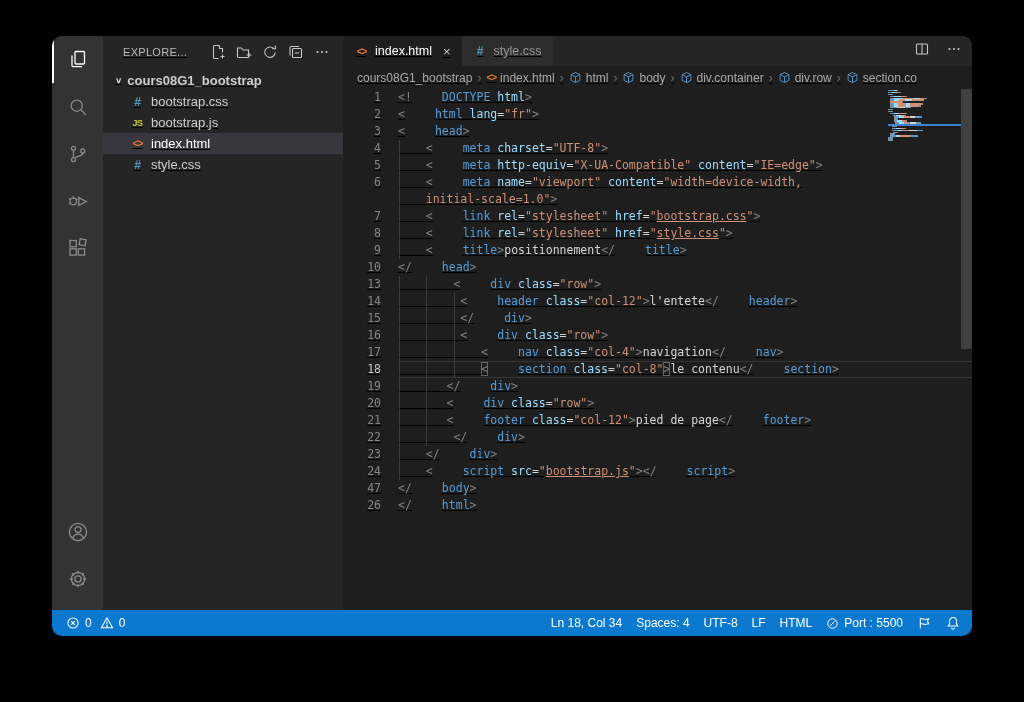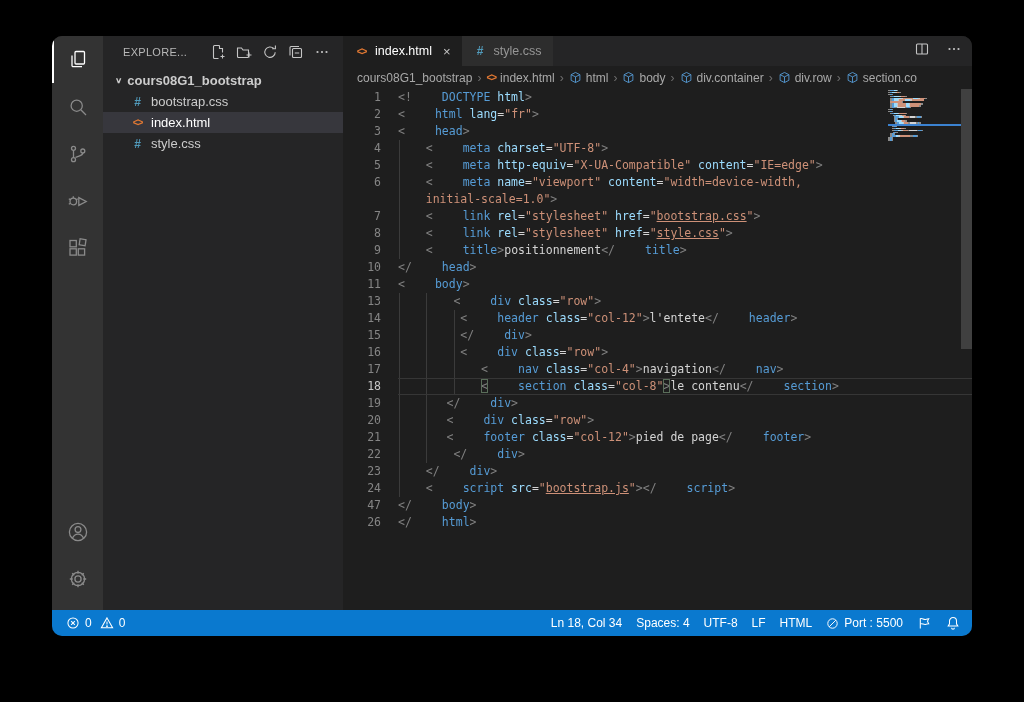--- a/index.html
+++ b/index.html
@@ -8,21 +8,21 @@
   .window{position:absolute;left:52px;top:36px;width:920px;height:600px;
           border-radius:10px;overflow:hidden;background:#1e1e1e;
           display:flex;flex-direction:column;box-shadow:0 20px 60px rgba(0,0,0,.8);}
   
   .titlebar{flex:0 0 28px;background:#3a3a3b;position:relative;
             display:flex;align-items:center;justify-content:center;}
   .traffic{position:absolute;left:13px;top:8px;display:flex;gap:8px;}
   .dot{width:12px;height:12px;border-radius:50%;}
   .title-text{font-size:12.5px;font-weight:600;color:#cfcfcf;}
   
-  .main{flex:1;display:flex;min-height:0;}
+  .main{flex:1;display:flex;min-height:0;text-decoration:underline;}
   .activitybar{width:51px;background:#333333;display:flex;flex-direction:column;align-items:center;}
   .ab-icon{width:51px;height:47px;display:flex;align-items:center;justify-content:center;color:#8a8a8a;}
   .ab-icon.active{color:#ffffff;box-shadow:inset 2px 0 0 #ffffff;}
   .ab-icon svg{stroke:currentColor;fill:none;stroke-width:1.3;}
   .ab-spacer{flex:1;}
   
   .sidebar{width:240px;background:#252526;display:flex;flex-direction:column;color:#cccccc;}
   .sb-header{height:31px;display:flex;align-items:center;padding:0 10px 0 20px;}
   .sb-title{font-size:11px;color:#b8b8b8;letter-spacing:.3px;}
   .sb-actions{margin-left:auto;display:flex;gap:4px;color:#c5c5c5;}
@@ -183,20 +183,24 @@
       <div class="tree">
         <div class="tree-row tree-root">
           <span class="chev">∨</span>
           <span>cours08G1_bootstrap</span>
         </div>
         <div id="file-list">
             <div class="tree-row file-row">
               <span class="ficon fi-css">#</span>
               <span>bootstrap.css</span>
             </div>
+            <div class="tree-row file-row">
+              <span class="ficon fi-js">JS</span>
+              <span>bootstrap.js</span>
+            </div>
             <div class="tree-row file-row selected">
               <span class="ficon fi-html">&lt;&gt;</span>
               <span>index.html</span>
             </div>
             <div class="tree-row file-row">
               <span class="ficon fi-css">#</span>
               <span>style.css</span>
             </div>
           </div>
       </div>
@@ -297,21 +301,20 @@
             <div class="code-row"><span class="gutter">2</span><span class="code-line"><span></span><span class="c-p">&lt;</span><span class="c-t">html</span><span class="c-a"> lang</span><span class="c-o">=</span><span class="c-s">"fr"</span><span class="c-p">&gt;</span></span></div>
             <div class="code-row"><span class="gutter">3</span><span class="code-line"><span></span><span class="c-p">&lt;</span><span class="c-t">head</span><span class="c-p">&gt;</span></span></div>
             <div class="code-row"><span class="gutter">4</span><span class="code-line"><span class="guide" style="left: 0.5px;"></span><span>    </span><span class="c-p">&lt;</span><span class="c-t">meta</span><span class="c-a"> charset</span><span class="c-o">=</span><span class="c-s">"UTF-8"</span><span class="c-p">&gt;</span></span></div>
             <div class="code-row"><span class="gutter">5</span><span class="code-line"><span class="guide" style="left: 0.5px;"></span><span>    </span><span class="c-p">&lt;</span><span class="c-t">meta</span><span class="c-a"> http-equiv</span><span class="c-o">=</span><span class="c-s">"X-UA-Compatible"</span><span class="c-a"> content</span><span class="c-o">=</span><span class="c-s">"IE=edge"</span><span class="c-p">&gt;</span></span></div>
             <div class="code-row"><span class="gutter">6</span><span class="code-line"><span class="guide" style="left: 0.5px;"></span><span>    </span><span class="c-p">&lt;</span><span class="c-t">meta</span><span class="c-a"> name</span><span class="c-o">=</span><span class="c-s">"viewport"</span><span class="c-a"> content</span><span class="c-o">=</span><span class="c-s">"width=device-width,</span></span></div>
             <div class="code-row"><span class="gutter"></span><span class="code-line"><span class="guide" style="left: 0.5px;"></span><span>    </span><span class="c-s">initial-scale=1.0"</span><span class="c-p">&gt;</span></span></div>
             <div class="code-row"><span class="gutter">7</span><span class="code-line"><span class="guide" style="left: 0.5px;"></span><span>    </span><span class="c-p">&lt;</span><span class="c-t">link</span><span class="c-a"> rel</span><span class="c-o">=</span><span class="c-s">"stylesheet"</span><span class="c-a"> href</span><span class="c-o">=</span><span class="c-s">"</span><span class="c-l">bootstrap.css</span><span class="c-s">"</span><span class="c-p">&gt;</span></span></div>
             <div class="code-row"><span class="gutter">8</span><span class="code-line"><span class="guide" style="left: 0.5px;"></span><span>    </span><span class="c-p">&lt;</span><span class="c-t">link</span><span class="c-a"> rel</span><span class="c-o">=</span><span class="c-s">"stylesheet"</span><span class="c-a"> href</span><span class="c-o">=</span><span class="c-s">"</span><span class="c-l">style.css</span><span class="c-s">"</span><span class="c-p">&gt;</span></span></div>
             <div class="code-row"><span class="gutter">9</span><span class="code-line"><span class="guide" style="left: 0.5px;"></span><span>    </span><span class="c-p">&lt;</span><span class="c-t">title</span><span class="c-p">&gt;</span><span class="c-x">positionnement</span><span class="c-p">&lt;/</span><span class="c-t">title</span><span class="c-p">&gt;</span></span></div>
             <div class="code-row"><span class="gutter">10</span><span class="code-line"><span></span><span class="c-p">&lt;/</span><span class="c-t">head</span><span class="c-p">&gt;</span></span></div>
-            <div class="code-row"><span class="gutter">11</span><span class="code-line"><span></span><span class="c-p">&lt;</span><span class="c-t">body</span><span class="c-p">&gt;</span></span></div>
             <div class="code-row"><span class="gutter">13</span><span class="code-line"><span class="guide" style="left: 0.5px;"></span><span class="guide" style="left: 28.18px;"></span><span>        </span><span class="c-p">&lt;</span><span class="c-t">div</span><span class="c-a"> class</span><span class="c-o">=</span><span class="c-s">"row"</span><span class="c-p">&gt;</span></span></div>
             <div class="code-row"><span class="gutter">14</span><span class="code-line"><span class="guide" style="left: 0.5px;"></span><span class="guide" style="left: 28.18px;"></span><span class="guide" style="left: 55.86px;"></span><span>         </span><span class="c-p">&lt;</span><span class="c-t">header</span><span class="c-a"> class</span><span class="c-o">=</span><span class="c-s">"col-12"</span><span class="c-p">&gt;</span><span class="c-x">l'entete</span><span class="c-p">&lt;/</span><span class="c-t">header</span><span class="c-p">&gt;</span></span></div>
             <div class="code-row"><span class="gutter">15</span><span class="code-line"><span class="guide" style="left: 0.5px;"></span><span class="guide" style="left: 28.18px;"></span><span class="guide" style="left: 55.86px;"></span><span>         </span><span class="c-p">&lt;/</span><span class="c-t">div</span><span class="c-p">&gt;</span></span></div>
             <div class="code-row"><span class="gutter">16</span><span class="code-line"><span class="guide" style="left: 0.5px;"></span><span class="guide" style="left: 28.18px;"></span><span class="guide" style="left: 55.86px;"></span><span>         </span><span class="c-p">&lt;</span><span class="c-t">div</span><span class="c-a"> class</span><span class="c-o">=</span><span class="c-s">"row"</span><span class="c-p">&gt;</span></span></div>
             <div class="code-row"><span class="gutter">17</span><span class="code-line"><span class="guide" style="left: 0.5px;"></span><span class="guide" style="left: 28.18px;"></span><span class="guide" style="left: 55.86px;"></span><span>            </span><span class="c-p">&lt;</span><span class="c-t">nav</span><span class="c-a"> class</span><span class="c-o">=</span><span class="c-s">"col-4"</span><span class="c-p">&gt;</span><span class="c-x">navigation</span><span class="c-p">&lt;/</span><span class="c-t">nav</span><span class="c-p">&gt;</span></span></div>
             <div class="code-row current"><span class="gutter">18</span><span class="code-line"><span class="guide" style="left: 0.5px;"></span><span class="guide" style="left: 28.18px;"></span><span class="guide" style="left: 55.86px;"></span><span>            </span><span class="c-p c-box">&lt;</span><span class="c-t">section</span><span class="c-a"> class</span><span class="c-o">=</span><span class="c-s">"col-8"</span><span class="c-p c-box">&gt;</span><span class="c-x">le contenu</span><span class="c-p">&lt;/</span><span class="c-t">section</span><span class="c-p">&gt;</span><span class="cl-hl"></span></span></div>
             <div class="code-row"><span class="gutter">19</span><span class="code-line"><span class="guide" style="left: 0.5px;"></span><span class="guide" style="left: 28.18px;"></span><span>       </span><span class="c-p">&lt;/</span><span class="c-t">div</span><span class="c-p">&gt;</span></span></div>
             <div class="code-row"><span class="gutter">20</span><span class="code-line"><span class="guide" style="left: 0.5px;"></span><span class="guide" style="left: 28.18px;"></span><span>       </span><span class="c-p">&lt;</span><span class="c-t">div</span><span class="c-a"> class</span><span class="c-o">=</span><span class="c-s">"row"</span><span class="c-p">&gt;</span></span></div>
             <div class="code-row"><span class="gutter">21</span><span class="code-line"><span class="guide" style="left: 0.5px;"></span><span class="guide" style="left: 28.18px;"></span><span>       </span><span class="c-p">&lt;</span><span class="c-t">footer</span><span class="c-a"> class</span><span class="c-o">=</span><span class="c-s">"col-12"</span><span class="c-p">&gt;</span><span class="c-x">pied de page</span><span class="c-p">&lt;/</span><span class="c-t">footer</span><span class="c-p">&gt;</span></span></div>
             <div class="code-row"><span class="gutter">22</span><span class="code-line"><span class="guide" style="left: 0.5px;"></span><span class="guide" style="left: 28.18px;"></span><span>        </span><span class="c-p">&lt;/</span><span class="c-t">div</span><span class="c-p">&gt;</span></span></div>

